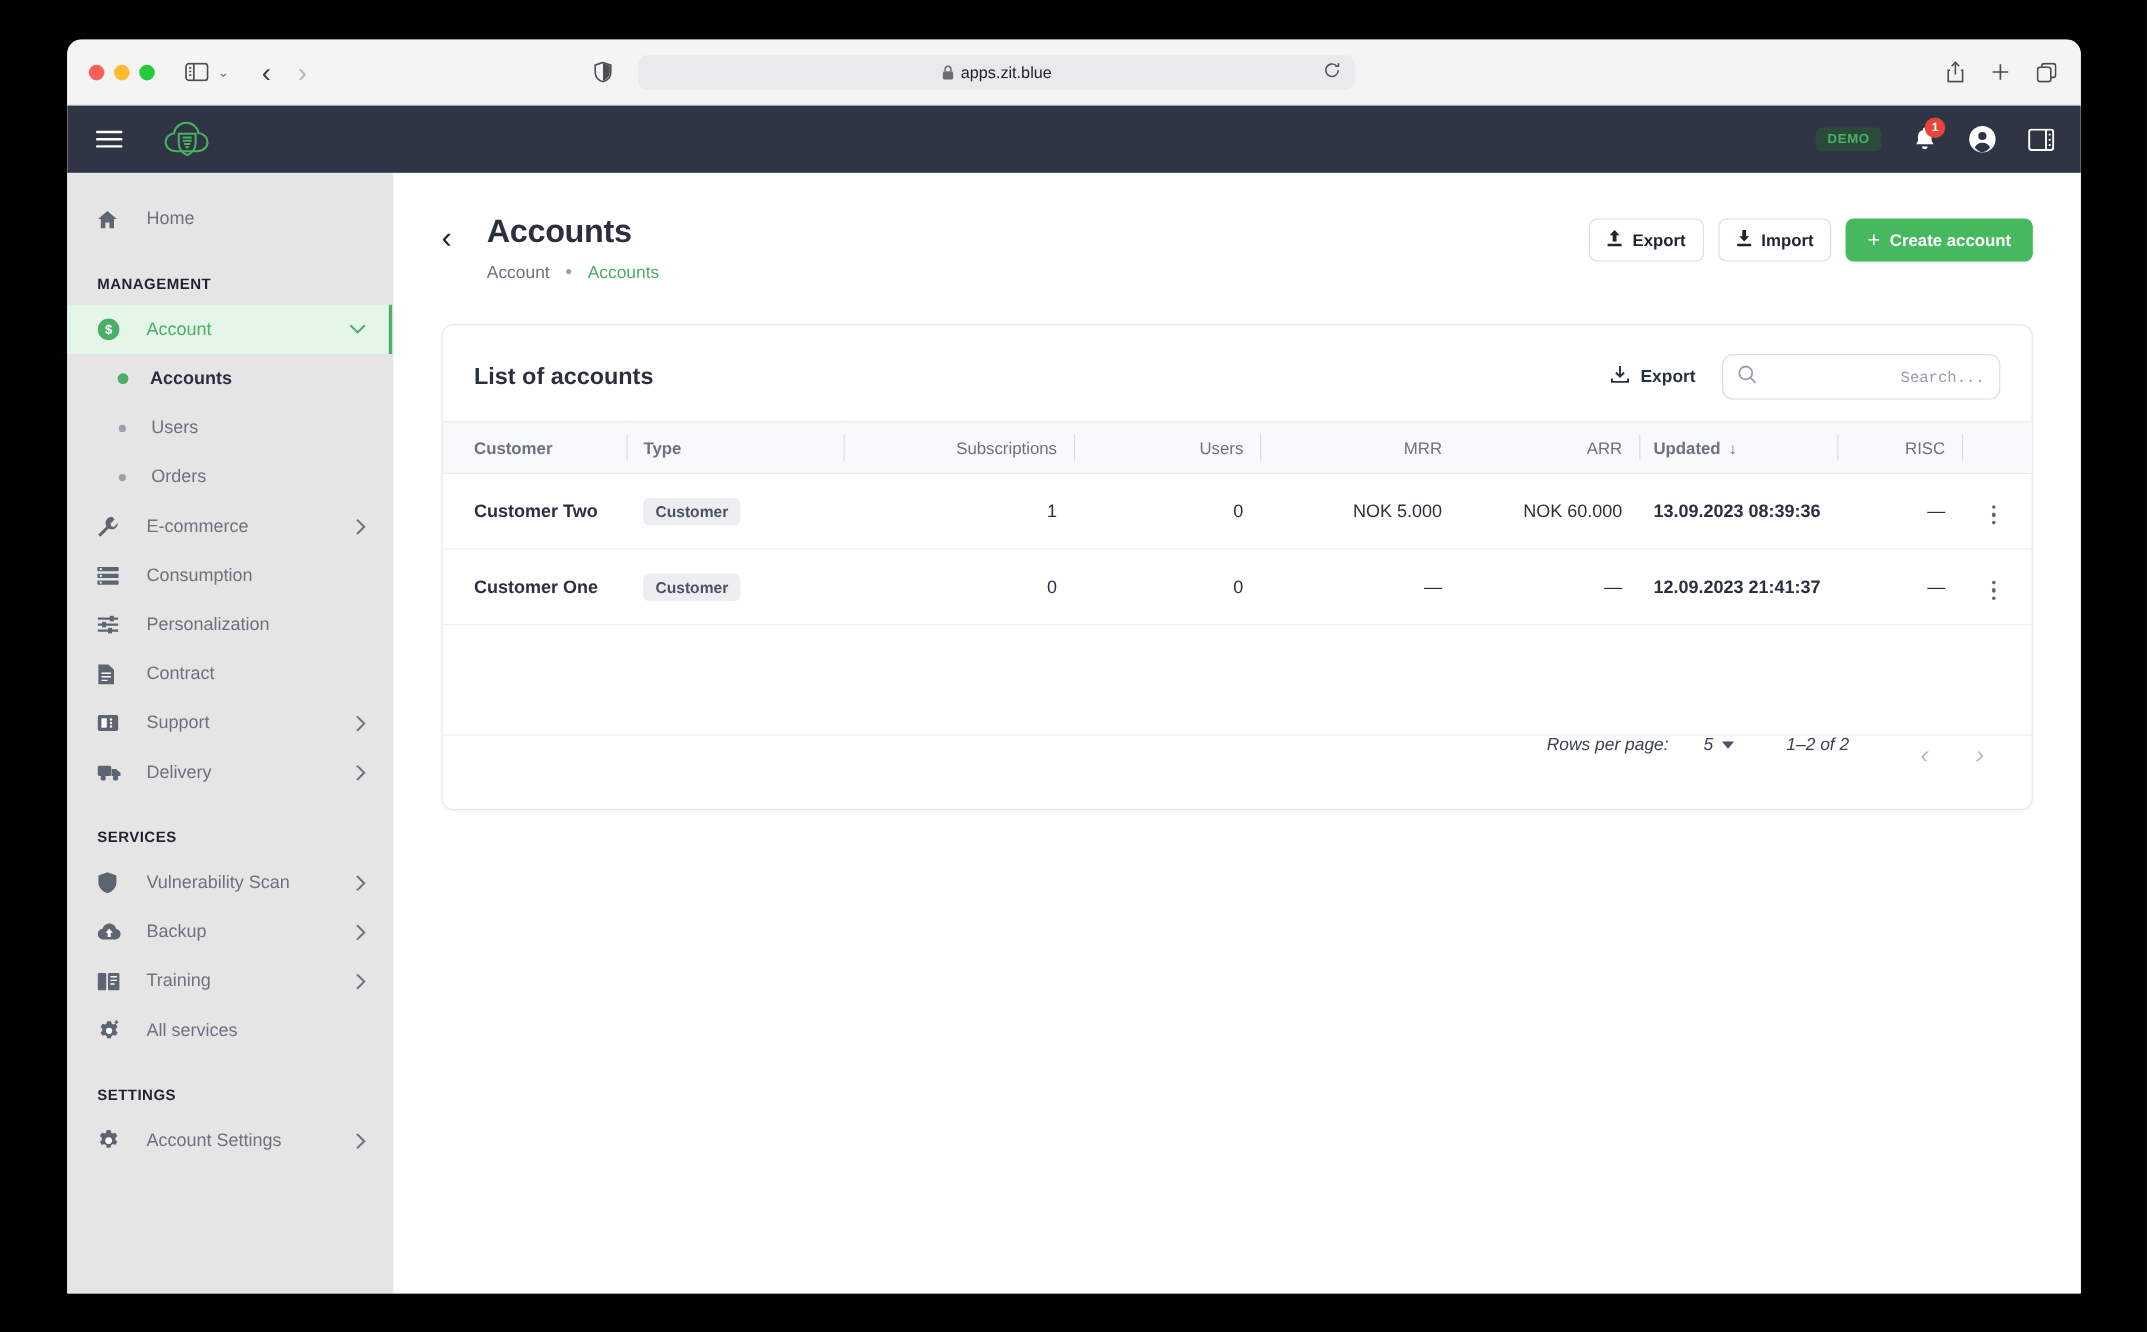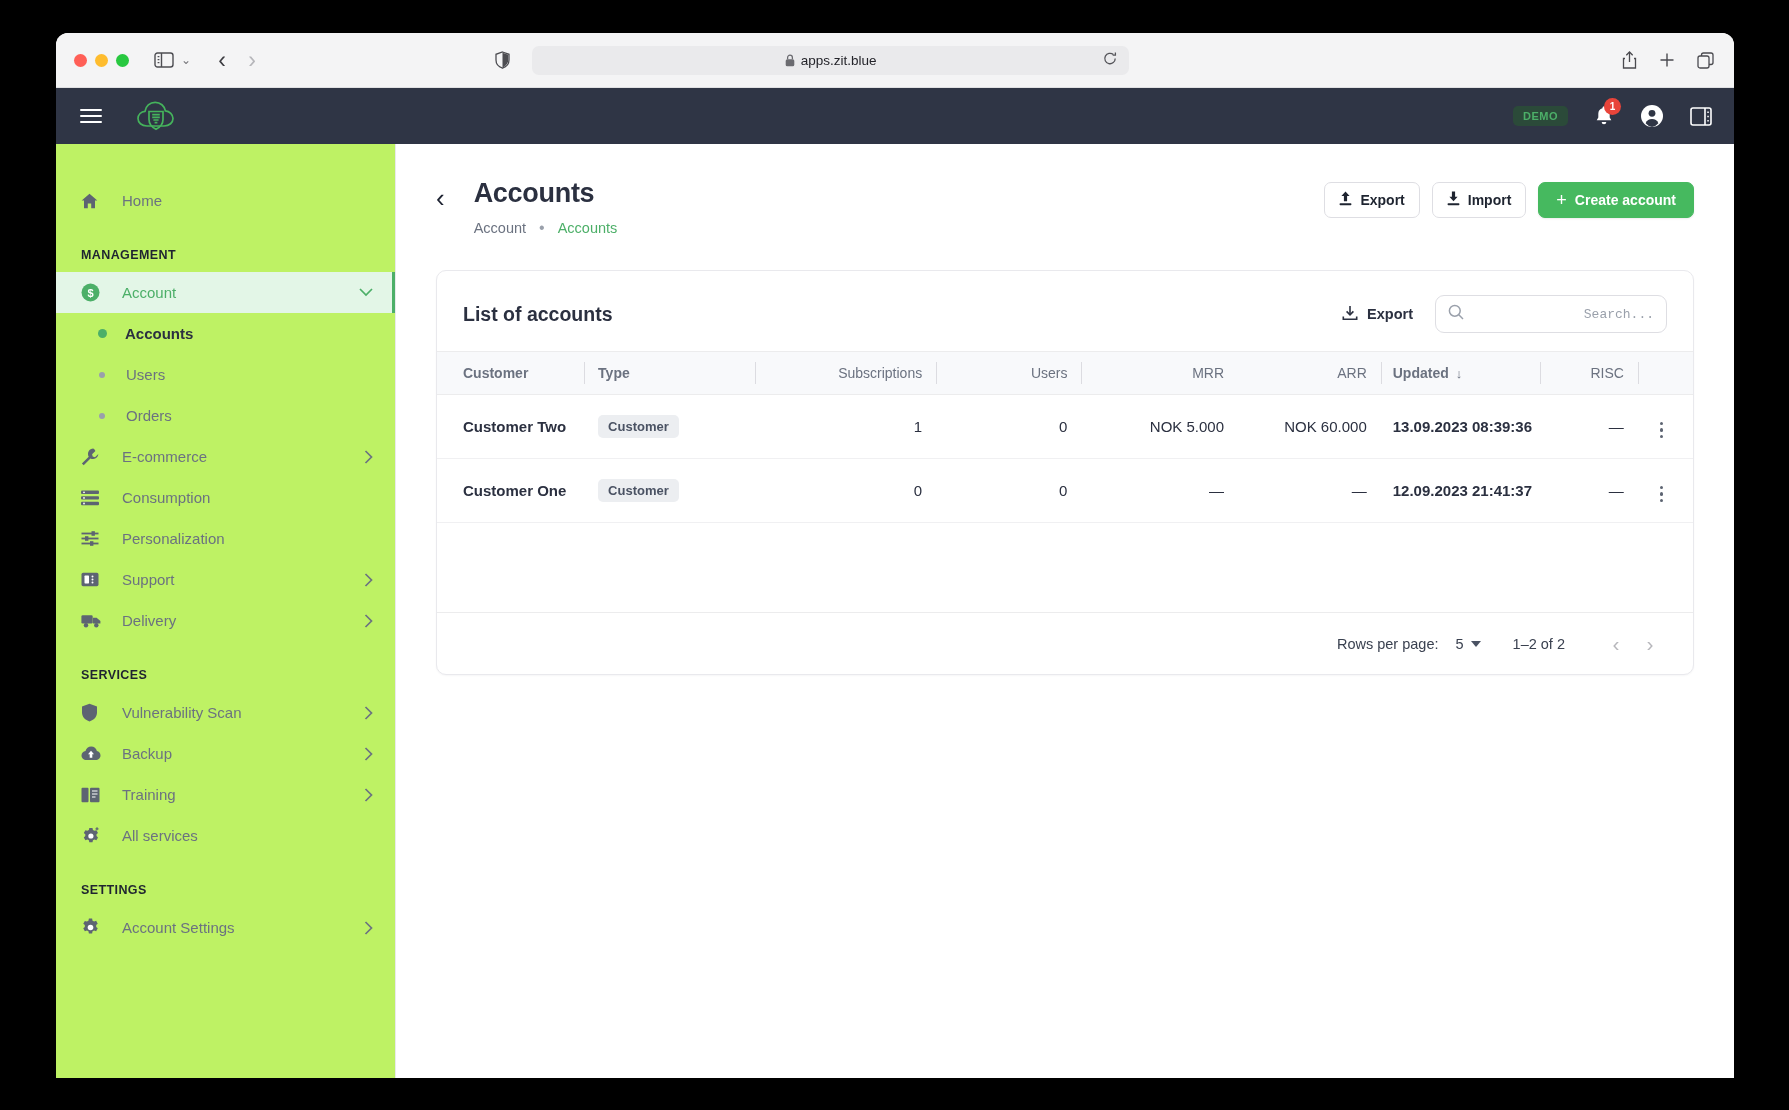--- a/index.html
+++ b/index.html
@@ -103,24 +103,24 @@
     font-size: 10px; font-weight: 700;
     width: 17px; height: 17px; border-radius: 50%;
     display: flex; align-items: center; justify-content: center;
   }
 
   
   .app-body { display: flex; height: calc(1045px - 55px - 56px); }
 
   
   .sidebar {
-    width: 340px;
-    background: #bef264;
+    width: 272px;
+    background: #e5e5e5;
     border-right: 1px solid #e9e9ed;
-    padding-top: 36px;
+    padding-top: 18px;
     overflow: hidden;
     flex-shrink: 0;
   }
   .nav-item {
     display: flex; align-items: center;
     height: 41px;
     padding: 0 22px 0 25px;
     color: #6b7280;
     font-size: 15px;
     cursor: pointer;
@@ -289,24 +289,24 @@
     cursor: pointer; padding: 4px;
   }
   .kebab i { width: 3.5px; height: 3.5px; border-radius: 50%; background: #5d6472; display: block; }
   .sort-arrow { margin-left: 7px; font-size: 13px; }
 
   
   .pager {
     margin-top: auto;
     border-top: 1px solid #ececed;
     height: 62px;
-    display: flex; align-items: center; justify-content: flex-end;
+    display: flex; align-items: flex-start; justify-content: flex-end;
     padding-right: 26px;
-    gap: 0;
-    font-size: 14.5px; color: #3a4150;
+    gap: 12px;
+    font-size: 14.5px; color: #3a4150; font-style: italic;
   }
   .pager .rpp-label { margin-right: 17px; }
   .pager .rpp-val { display: inline-flex; align-items: center; gap: 7px; cursor: pointer; margin-right: 32px; }
   .pager .count { margin-right: 34px; }
   .pager .pbtn {
     width: 34px; height: 34px;
     display: inline-flex; align-items: center; justify-content: center;
     font-size: 21px; font-weight: 300; color: #b6b6bb;
     cursor: pointer;
   }
@@ -507,20 +507,29 @@
             <line x1="0.5" y1="8.5" x2="17.5" y2="8.5"></line>
             <line x1="0.5" y1="13.5" x2="17.5" y2="13.5"></line>
             <rect x="10.5" y="1.2" width="3.4" height="4.6" fill="#5d6472" stroke="none"></rect>
             <rect x="4" y="6.2" width="3.4" height="4.6" fill="#5d6472" stroke="none"></rect>
             <rect x="9" y="11.2" width="3.4" height="4.6" fill="#5d6472" stroke="none"></rect>
           </svg>
         </span>
         <span class="label">Personalization</span>
       </div>
 
+      <div class="nav-item">
+        <span class="ico">
+          <svg width="15" height="18" viewBox="0 0 15 18" fill="#5d6472">
+            <path d="M1 0.7 h8.4 L14 5.3 V17.3 H1 Z"></path>
+            <path d="M3.6 8 h7.8 M3.6 11 h7.8 M3.6 14 h5" stroke="#ffffff" stroke-width="1.2"></path>
+          </svg>
+        </span>
+        <span class="label">Contract</span>
+      </div>
 
       <div class="nav-item">
         <span class="ico">
           <svg width="18" height="15" viewBox="0 0 18 15" fill="#5d6472">
             <rect x="0.5" y="0.8" width="17" height="13.4" rx="1.6"></rect>
             <circle cx="11.5" cy="4.6" r="1" fill="#ffffff"></circle>
             <circle cx="11.5" cy="7.5" r="1" fill="#ffffff"></circle>
             <circle cx="11.5" cy="10.4" r="1" fill="#ffffff"></circle>
             <rect x="3.5" y="3.6" width="4.5" height="7.8" rx="0.6" fill="#ffffff"></rect>
           </svg>

